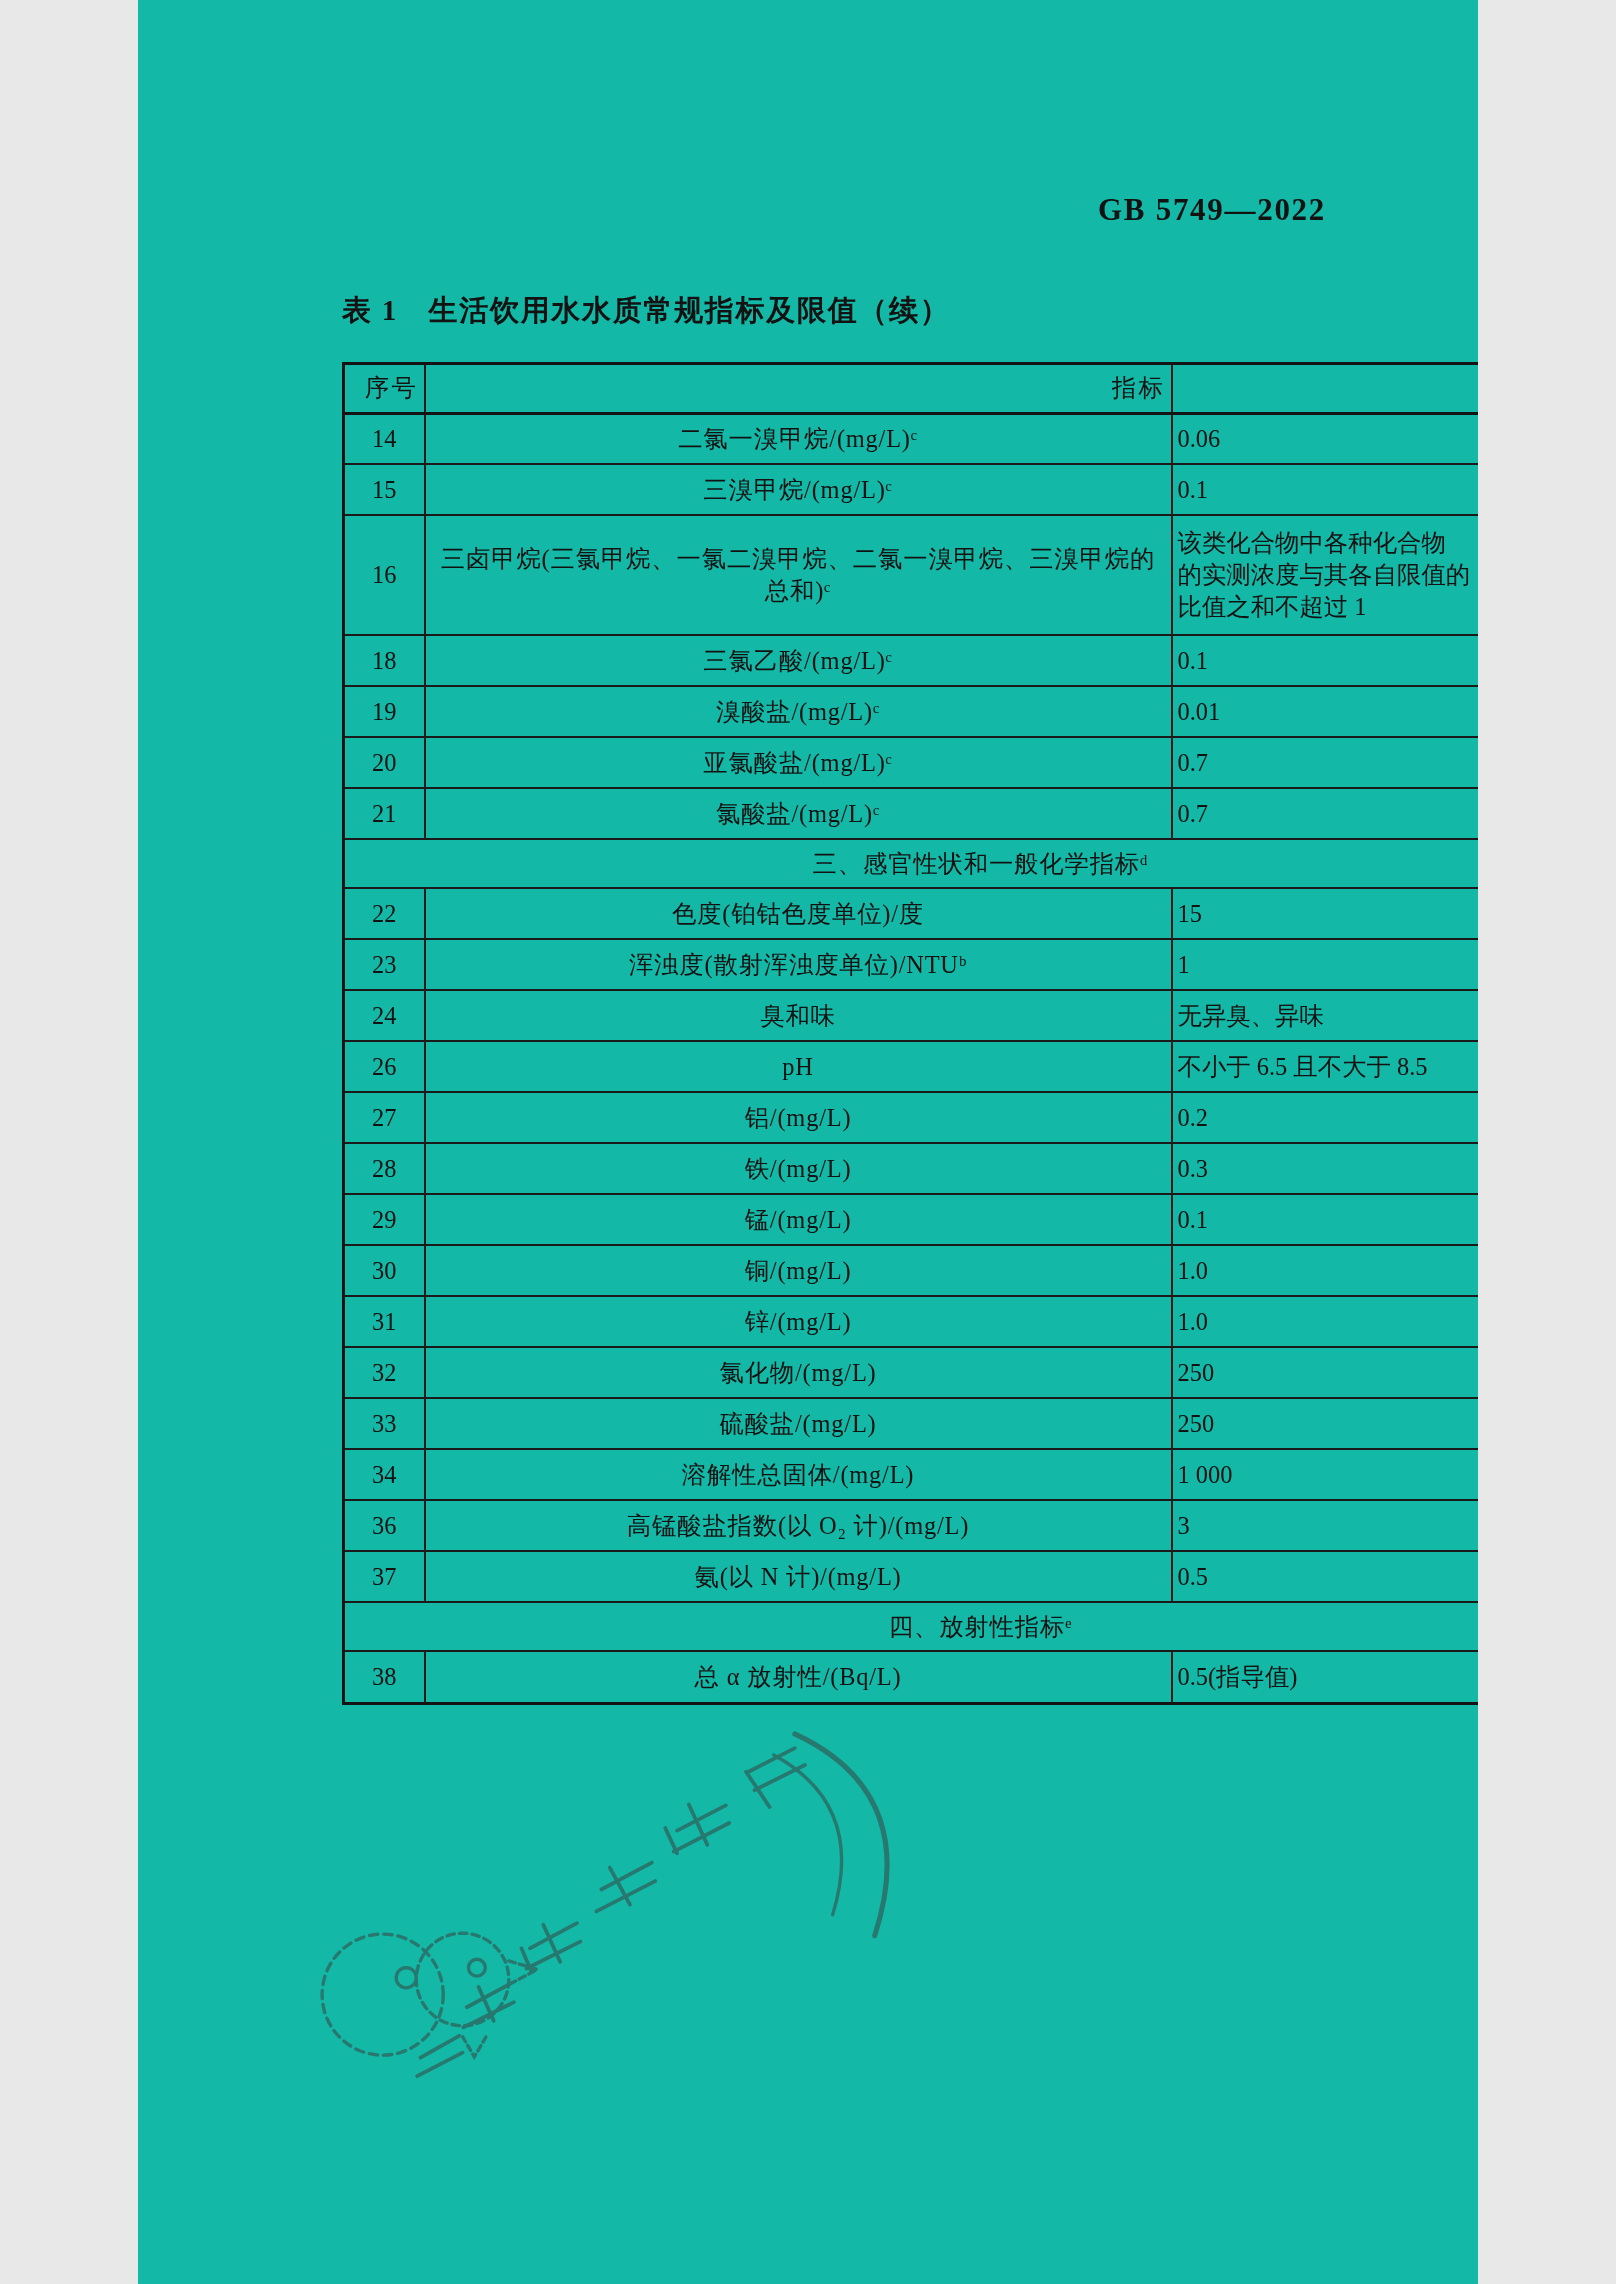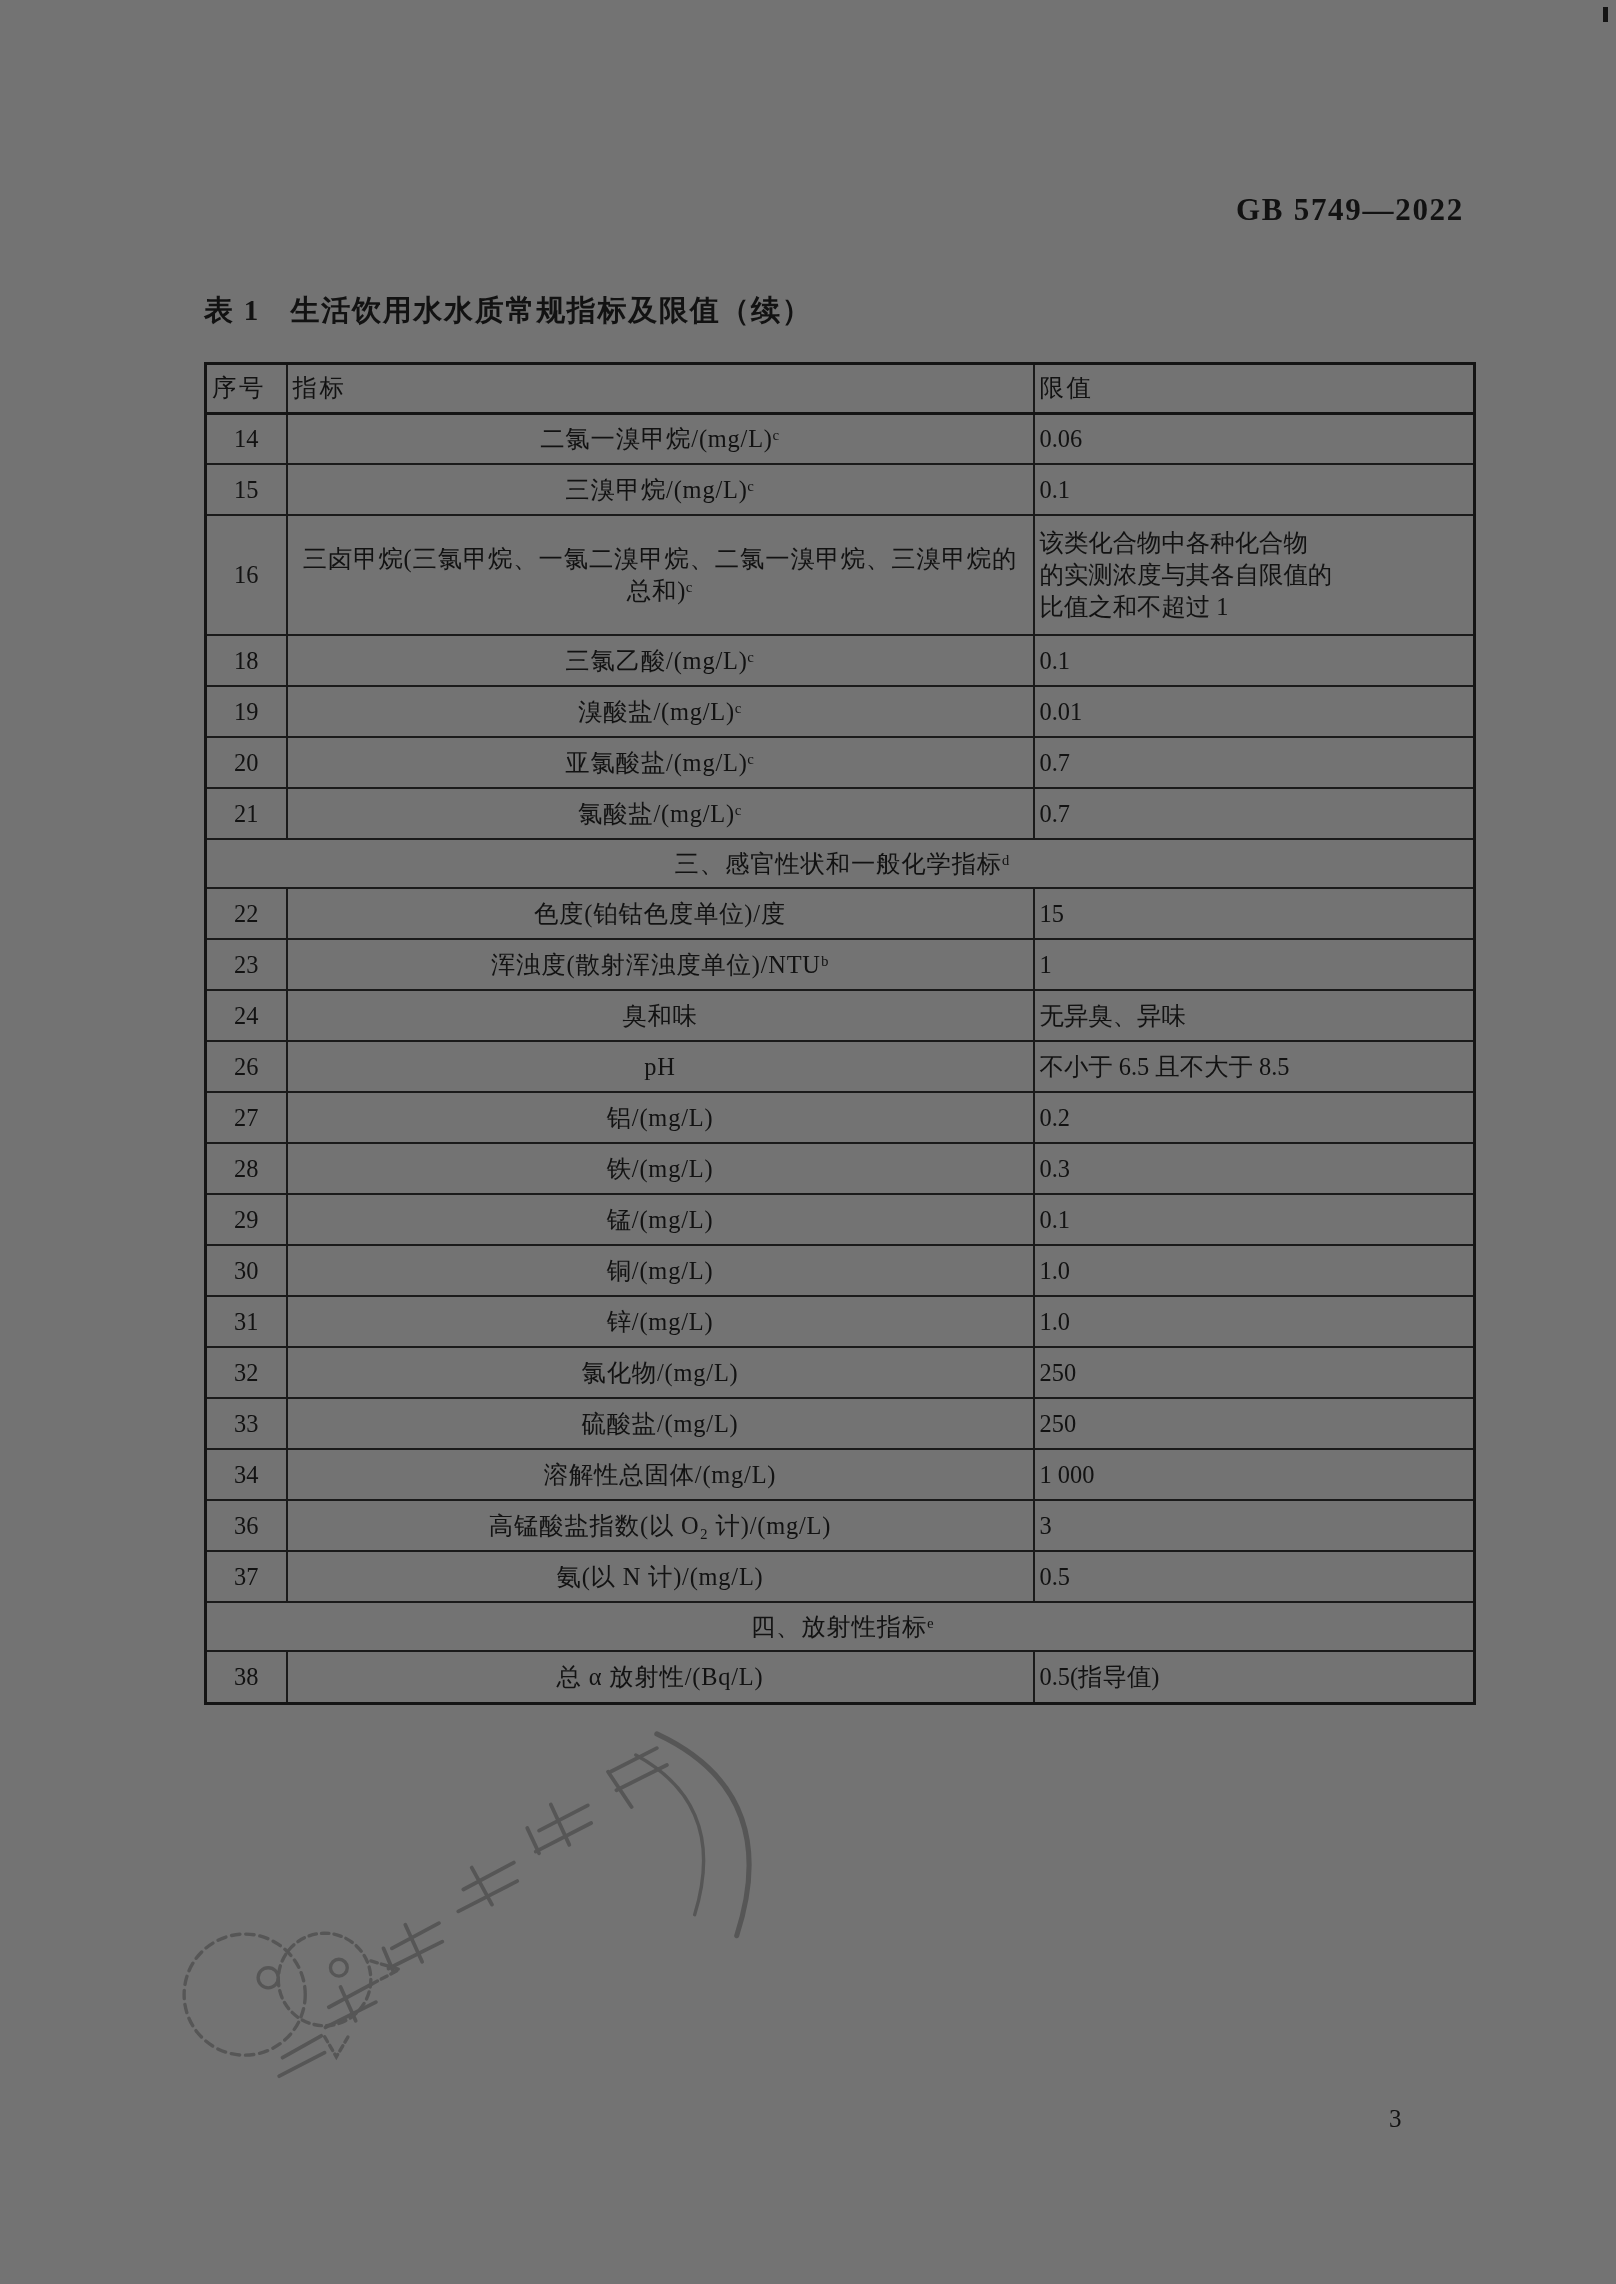--- a/index.html
+++ b/index.html
@@ -1,20 +1,20 @@
 <!DOCTYPE html>
 <html style="font-size:13.5px"><head>
 <meta charset="utf-8">
 <style>
   html,body{margin:0;padding:0;background:#e8e8e8;}
   .page{
     position:relative;
-    width:1616px;height:2284px;
+    width:1340px;height:2284px;
     margin:0 auto;
-    background:#737373;
+    background:#14b8a6;
     font-family:"Liberation Serif","DejaVu Serif",serif;
     color:#121212;
     overflow:hidden;
   }
   .doc-code{
     position:absolute;top:192px;right:152px;
     font-size:31px;font-weight:bold;letter-spacing:1.7px;
   }
   .table-title{
     position:absolute;top:291px;left:204px;width:1269px;
@@ -29,21 +29,21 @@
   table.std col.c-ind{width:747px;}
   table.std col.c-lim{width:441px;}
   table.std th, table.std td{
     border:2.1px solid #1a1a1a;
     font-size:24.4px;
     font-weight:normal;
     padding:3.4px 5px;
     overflow:hidden;
   }
   table.std thead th{
-    height:40px;text-align:left;
+    height:40px;text-align:right;
     border-bottom:3.4px solid #141414;
     letter-spacing:2.5px;
     font-family:Liberation Serif, serif;
   }
   tr.data-row{height:51px;}
   tr.tall-row{height:120px;}
   tr.last-row{height:52px;}
   tr.section-row{height:49px;}
   td.no-cell{text-align:center;}
   td.indicator-cell{text-align:center;padding-left:17px;letter-spacing:0.8px;margin-top:13px;}

